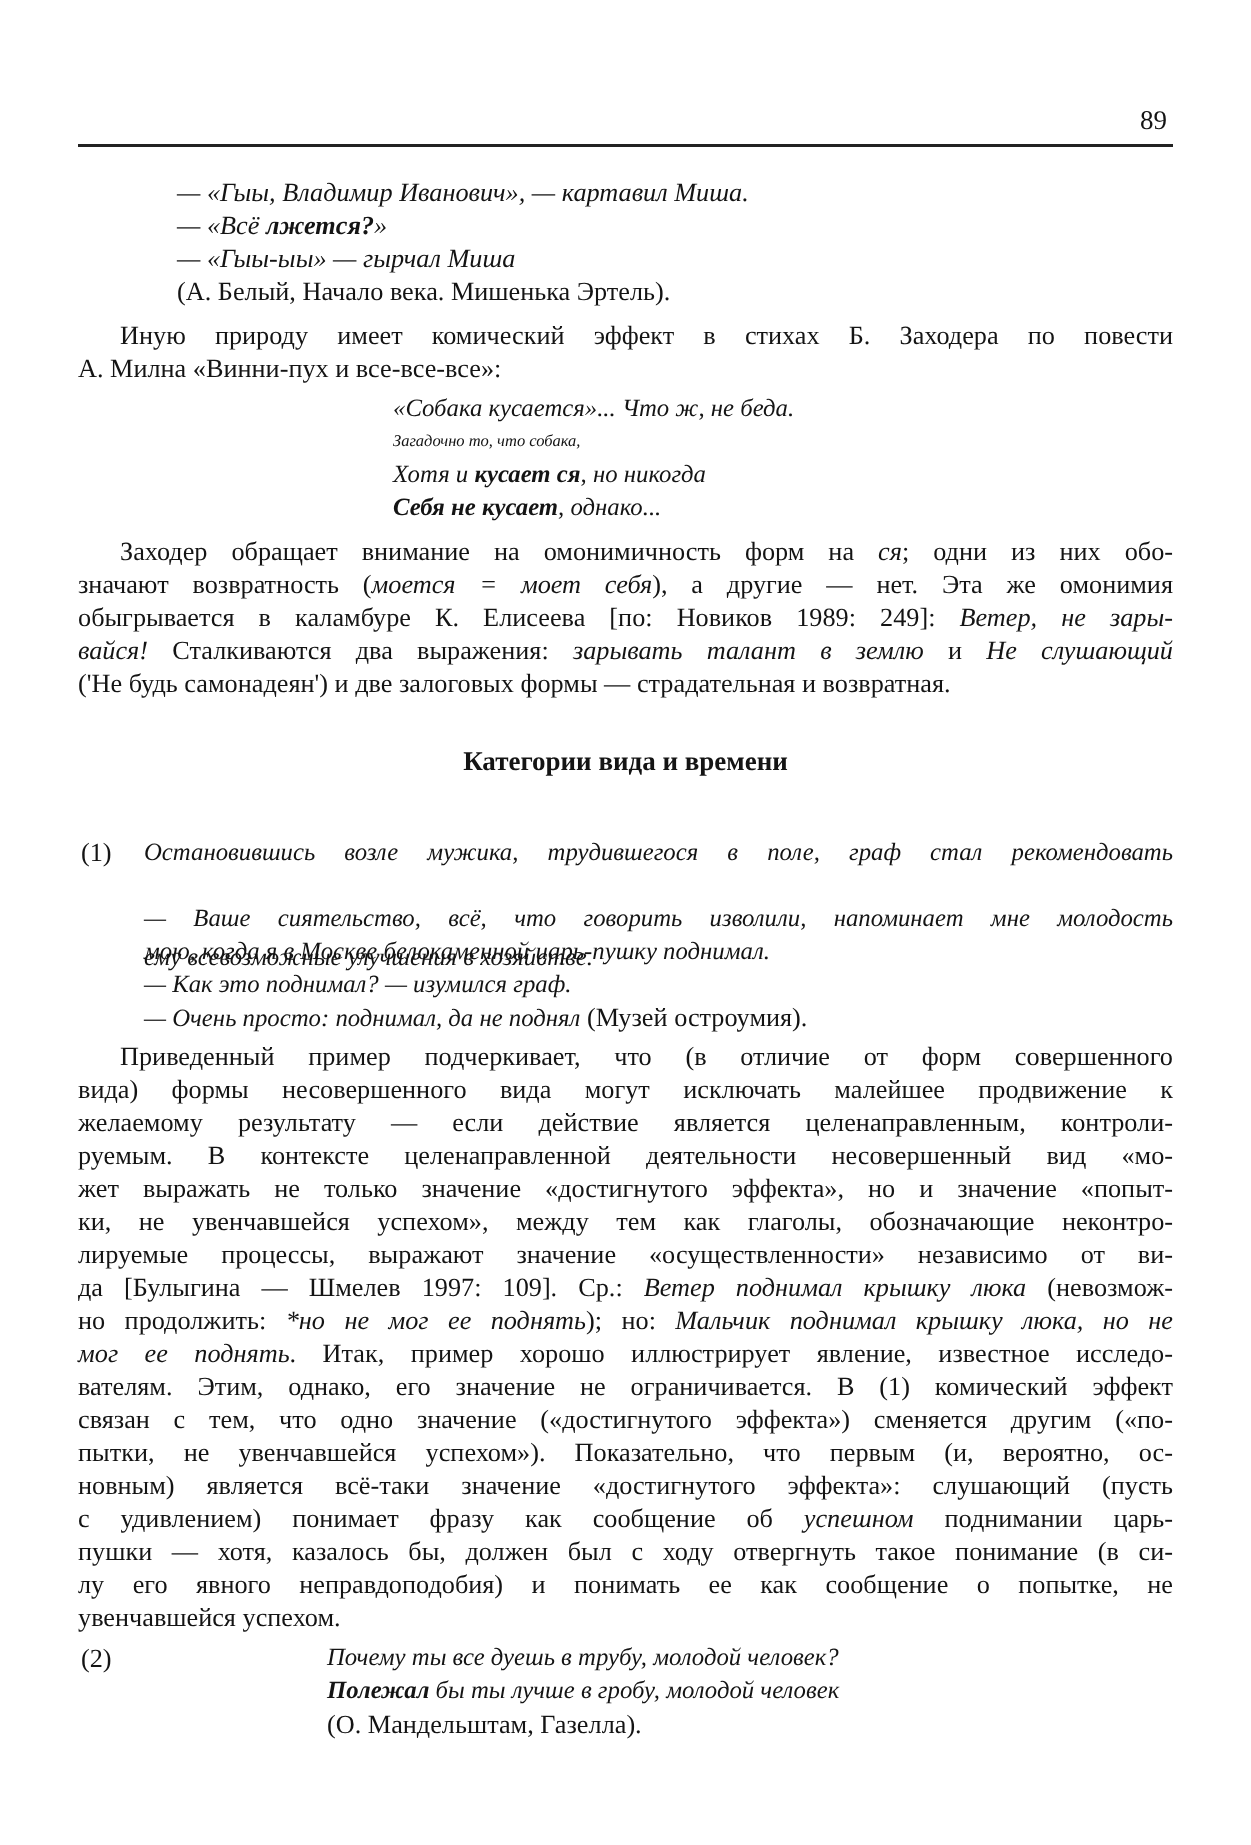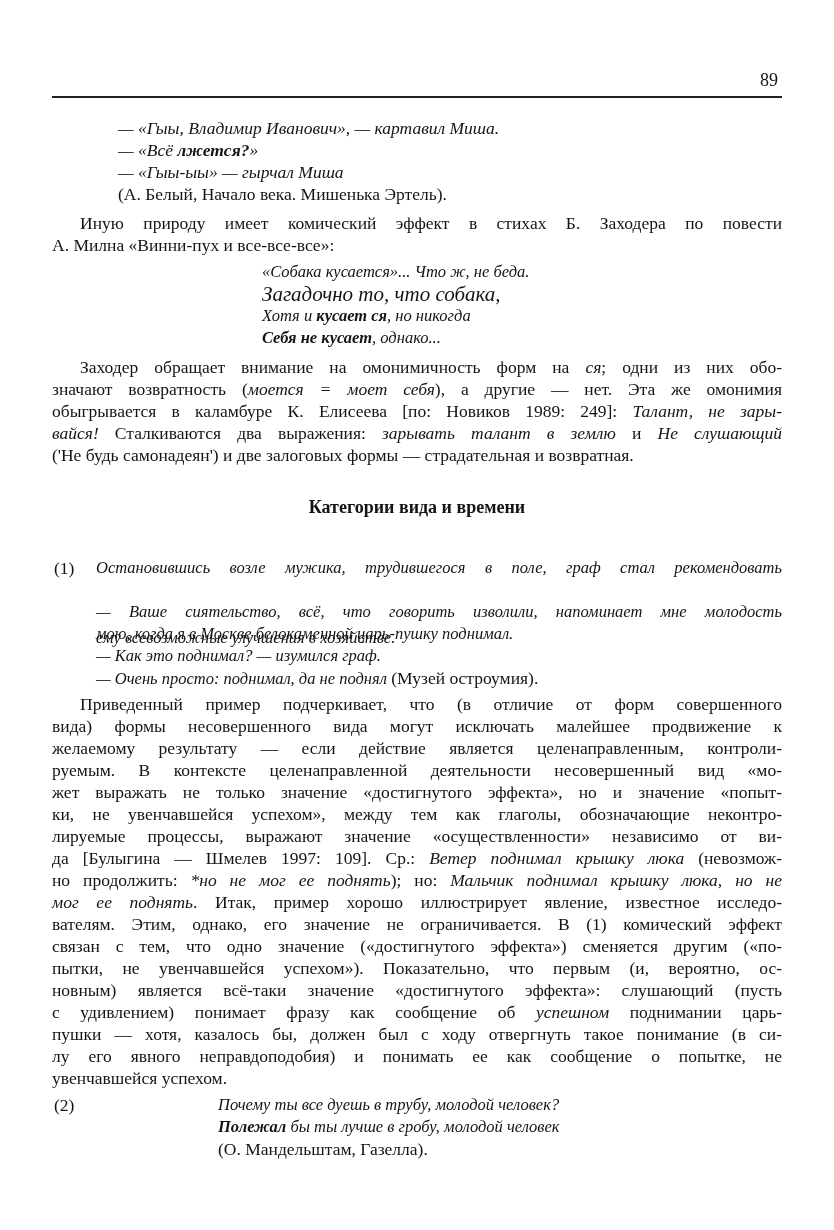--- a/index.html
+++ b/index.html
@@ -35,29 +35,29 @@
     <div class="line" style="left:118px; top:183px;">(А. Белый, Начало века. Мишенька Эртель).</div>
   </div>
 
   <div>
     <div class="line just" style="left:80px; top:212px; width:702px;">Иную природу имеет комический эффект в стихах Б. Заходера по повести</div>
     <div class="line" style="left:52px; top:234px;">А. Милна «Винни-пух и все-все-все»:</div>
   </div>
 
   <div>
     <div class="line it" style="left:262px; top:261px; font-size:16.5px;">«Собака кусается»... Что ж, не беда.</div>
-    <div class="line it" style="left:262px; top:283px; font-size:21px;">Загадочно то, что собака,</div>
+    <div class="line it" style="left:262px; top:283px; font-size:11px;">Загадочно то, что собака,</div>
     <div class="line it" style="left:262px; top:305px; font-size:16.5px;"><span>Хотя и </span><b>кусает ся</b><span>, но никогда</span></div>
     <div class="line it" style="left:262px; top:327px; font-size:16.5px;"><b>Себя не кусает</b><span>, однако...</span></div>
   </div>
 
   <div>
     <div class="line just" style="left:80px; top:356px; width:702px;"><span>Заходер обращает внимание на омонимичность форм на </span><i>ся</i><span>; одни из них обо-</span></div>
     <div class="line just" style="left:52px; top:378px; width:730px;"><span>значают возвратность (</span><i>моется = моет себя</i><span>), а другие — нет. Эта же омонимия</span></div>
-    <div class="line just" style="left:52px; top:400px; width:730px;"><span>обыгрывается в каламбуре К. Елисеева [по: Новиков 1989: 249]: </span><i>Талант, не зары-</i></div>
+    <div class="line just" style="left:52px; top:400px; width:730px;"><span>обыгрывается в каламбуре К. Елисеева [по: Новиков 1989: 249]: </span><i>Ветер, не зары-</i></div>
     <div class="line just" style="left:52px; top:422px; width:730px;"><i>вайся!</i><span> Сталкиваются два выражения: </span><i>зарывать талант в землю</i><span> и </span><i>Не слушающий</i></div>
     <div class="line" style="left:52px; top:444px;">('Не будь самонадеян') и две залоговых формы — страдательная и возвратная.</div>
   </div>
 
   <div class="heading">Категории вида и времени</div>
 
 
   <div>
     <div class="line" style="left:54px; top:557px;">(1)</div>
     <div class="line it just" style="left:96px; top:557px; width:686px; font-size:16.5px;">Остановившись возле мужика, трудившегося в поле, граф стал рекомендовать</div>

